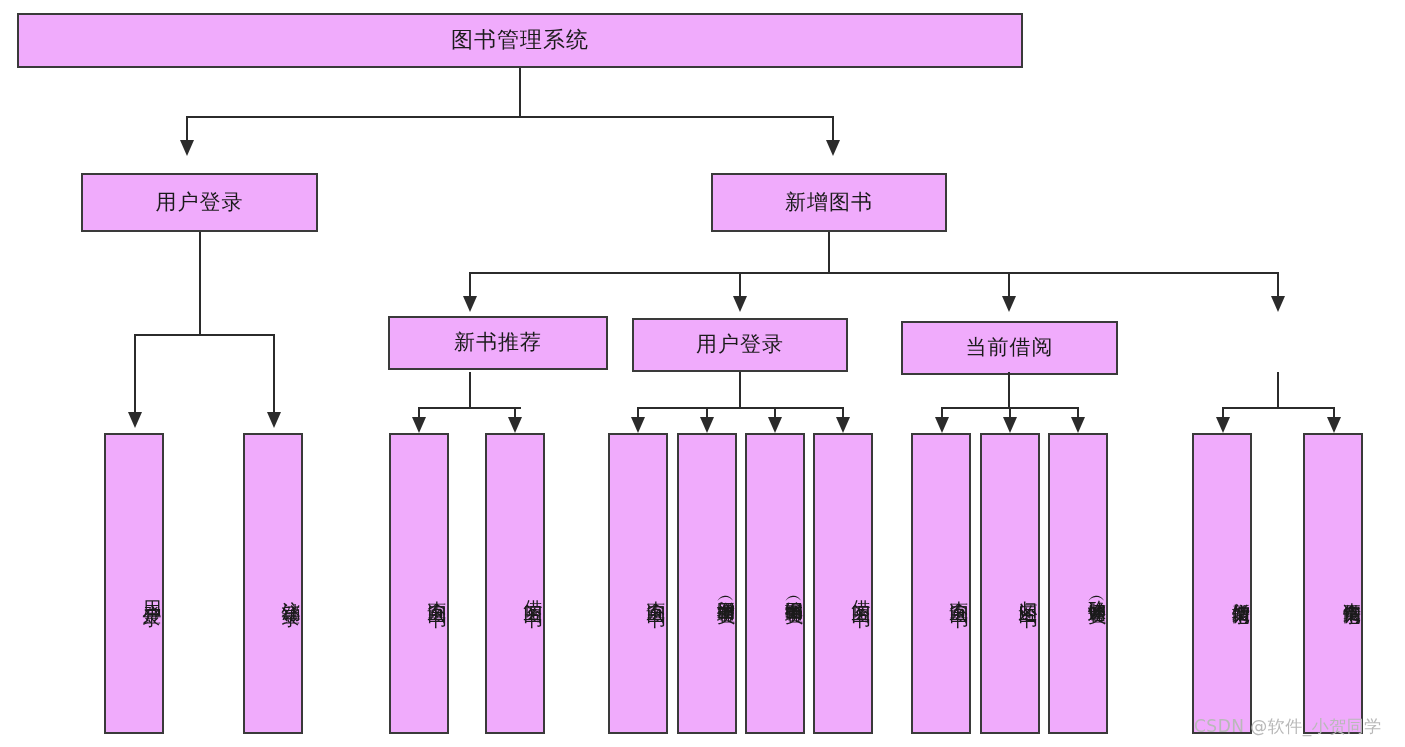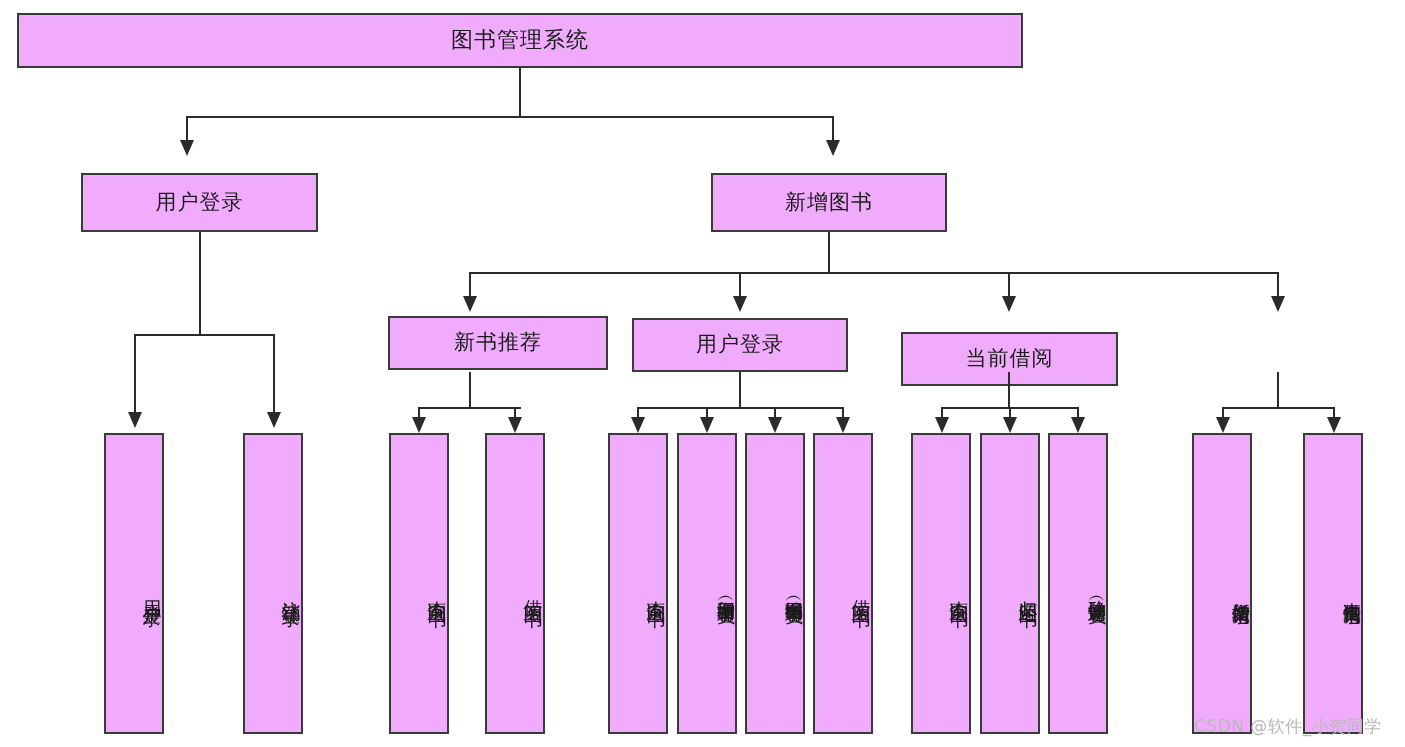--- a/index.html
+++ b/index.html
@@ -119,21 +119,21 @@
   <div class="arrow" style="left:1002px;top:296px;"></div>
   <div class="vline" style="left:1277px;top:272px;height:26px;"></div>
   <div class="arrow" style="left:1271px;top:296px;"></div>
 
   <div class="node h" style="left:360px;top:316px;width:220px;height:54px;margin-left:28px;">
     <span>新书推荐</span>
   </div>
   <div class="node h" style="left:632px;top:318px;width:216px;height:54px;">
     <span>用户登录</span>
   </div>
-  <div class="node h" style="left:901px;top:332px;width:217px;height:54px;">
+  <div class="node h" style="left:901px;top:321px;width:217px;height:54px;">
     <span>当前借阅</span>
   </div>
 
   <div class="vline" style="left:469px;top:372px;height:35px;"></div>
   <div class="hline" style="left:418px;top:407px;width:103px;"></div>
   <div class="vline" style="left:418px;top:407px;height:12px;"></div>
   <div class="arrow" style="left:412px;top:417px;"></div>
   <div class="vline" style="left:514px;top:407px;height:12px;"></div>
   <div class="arrow" style="left:508px;top:417px;"></div>
 

